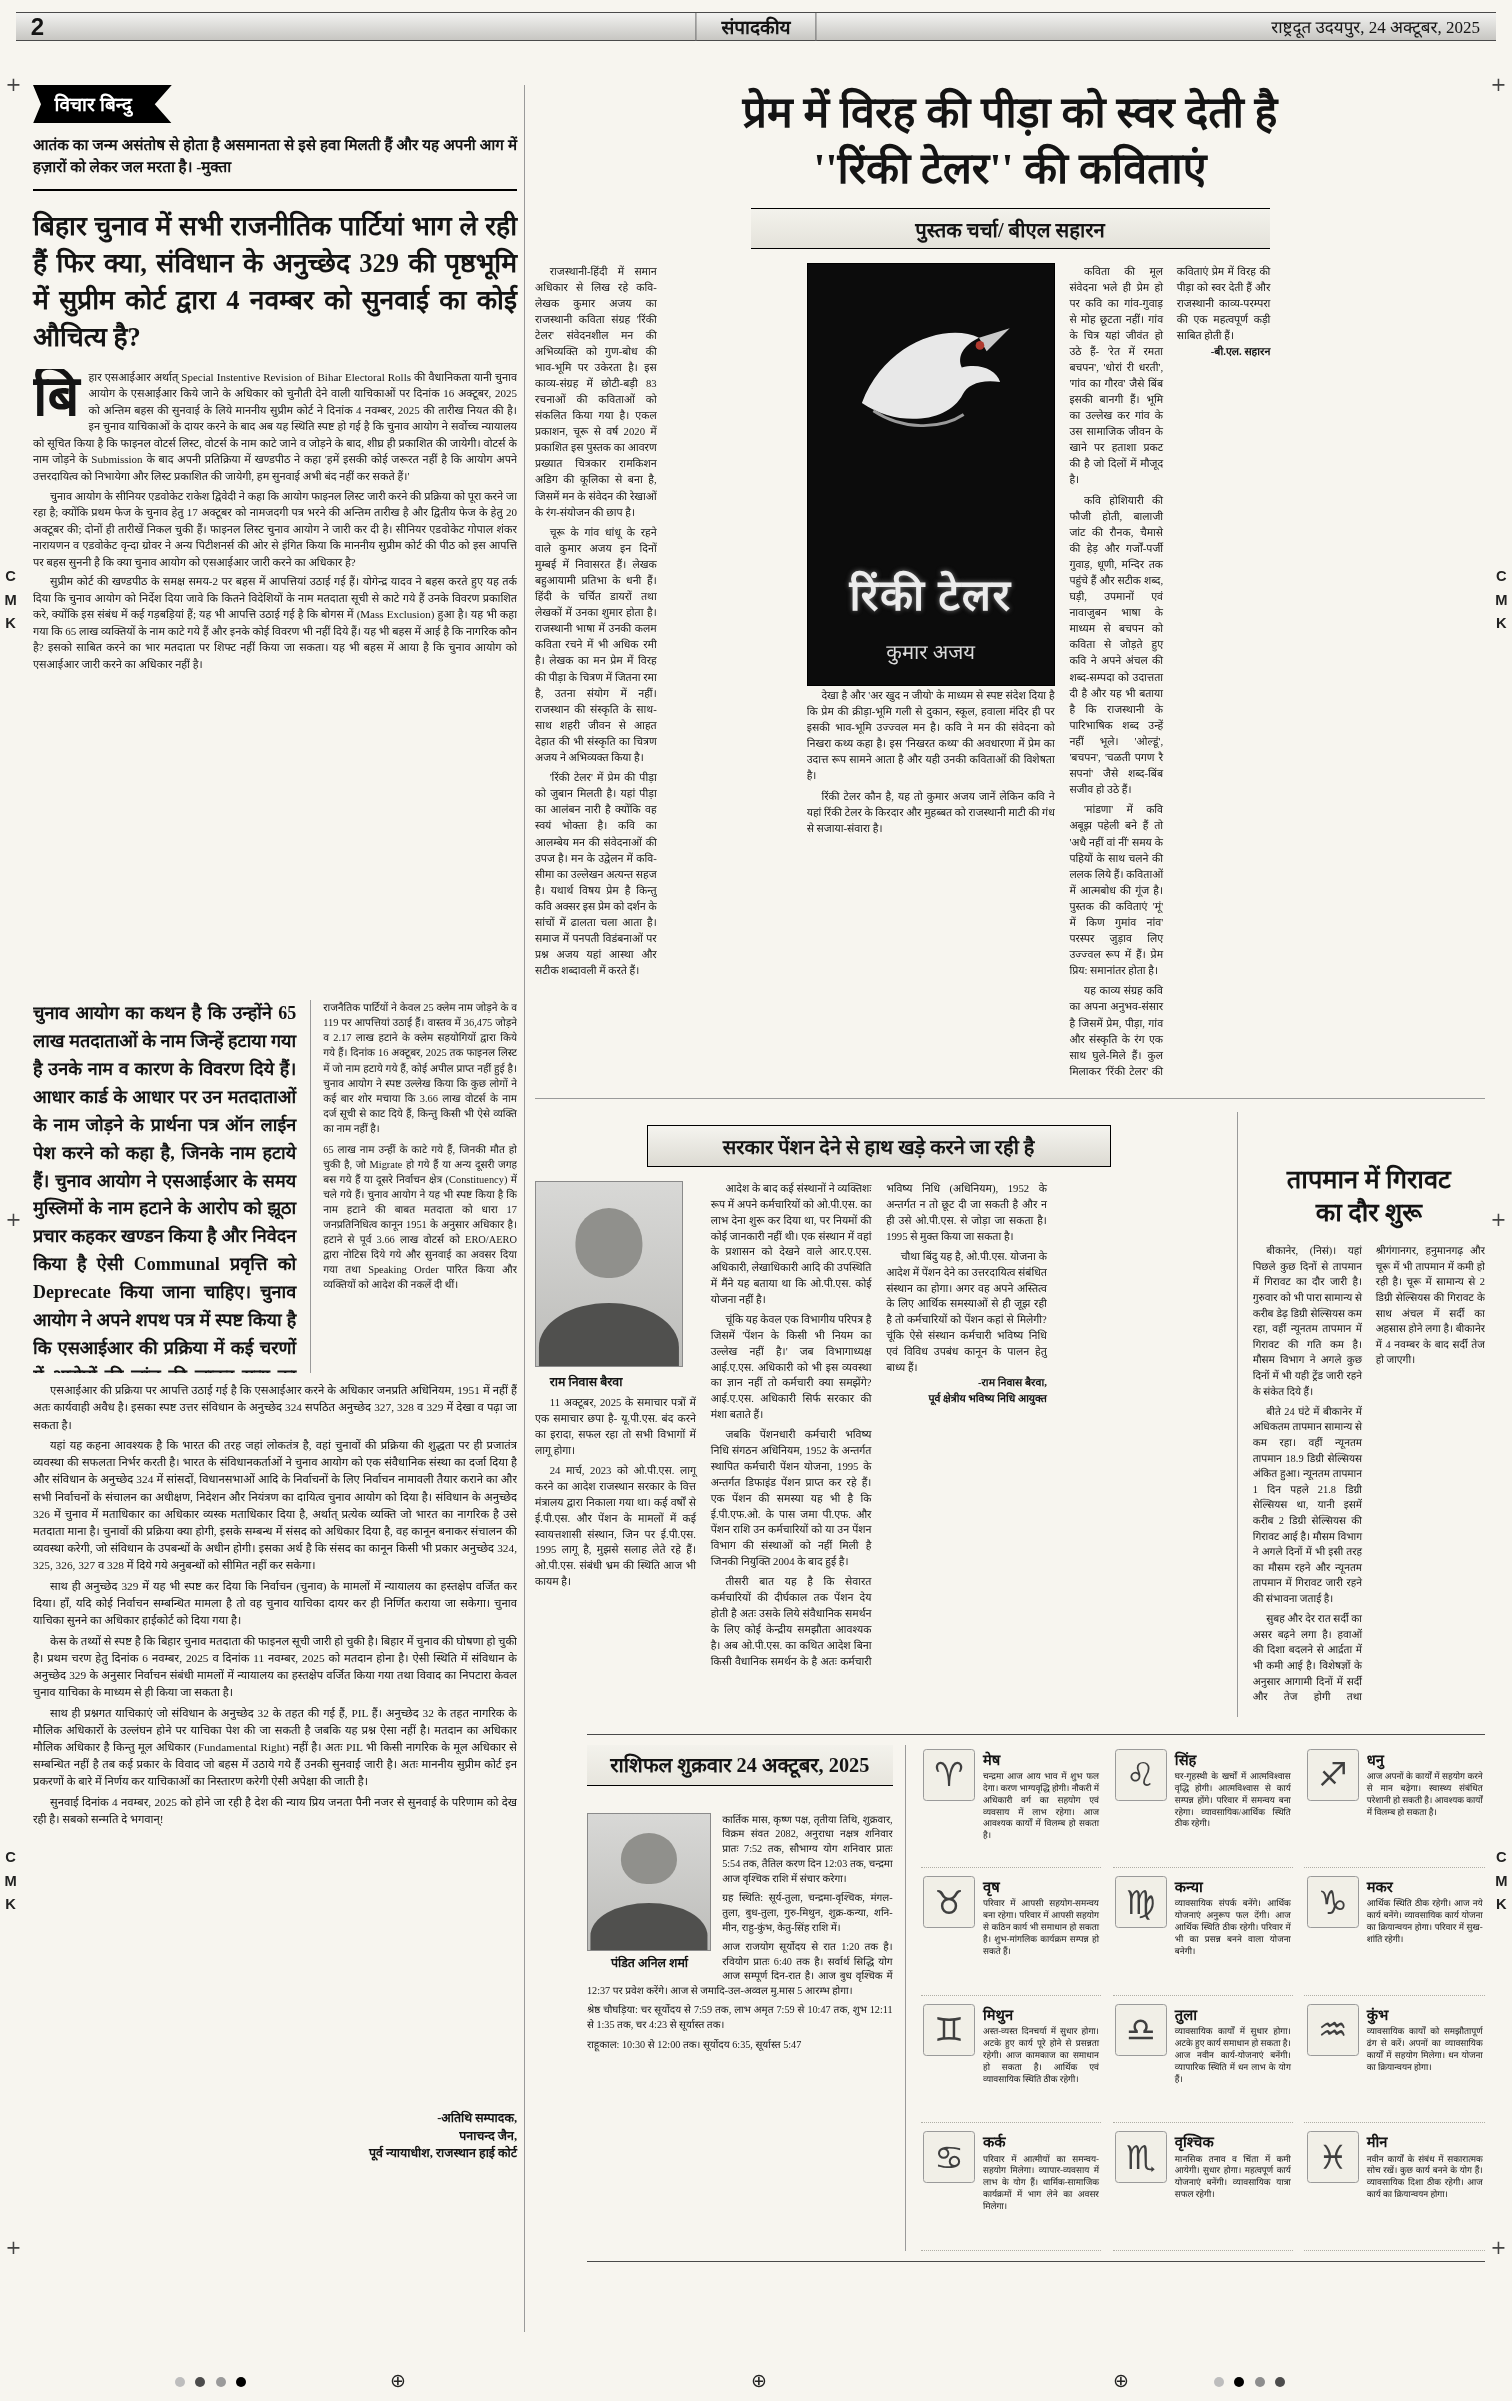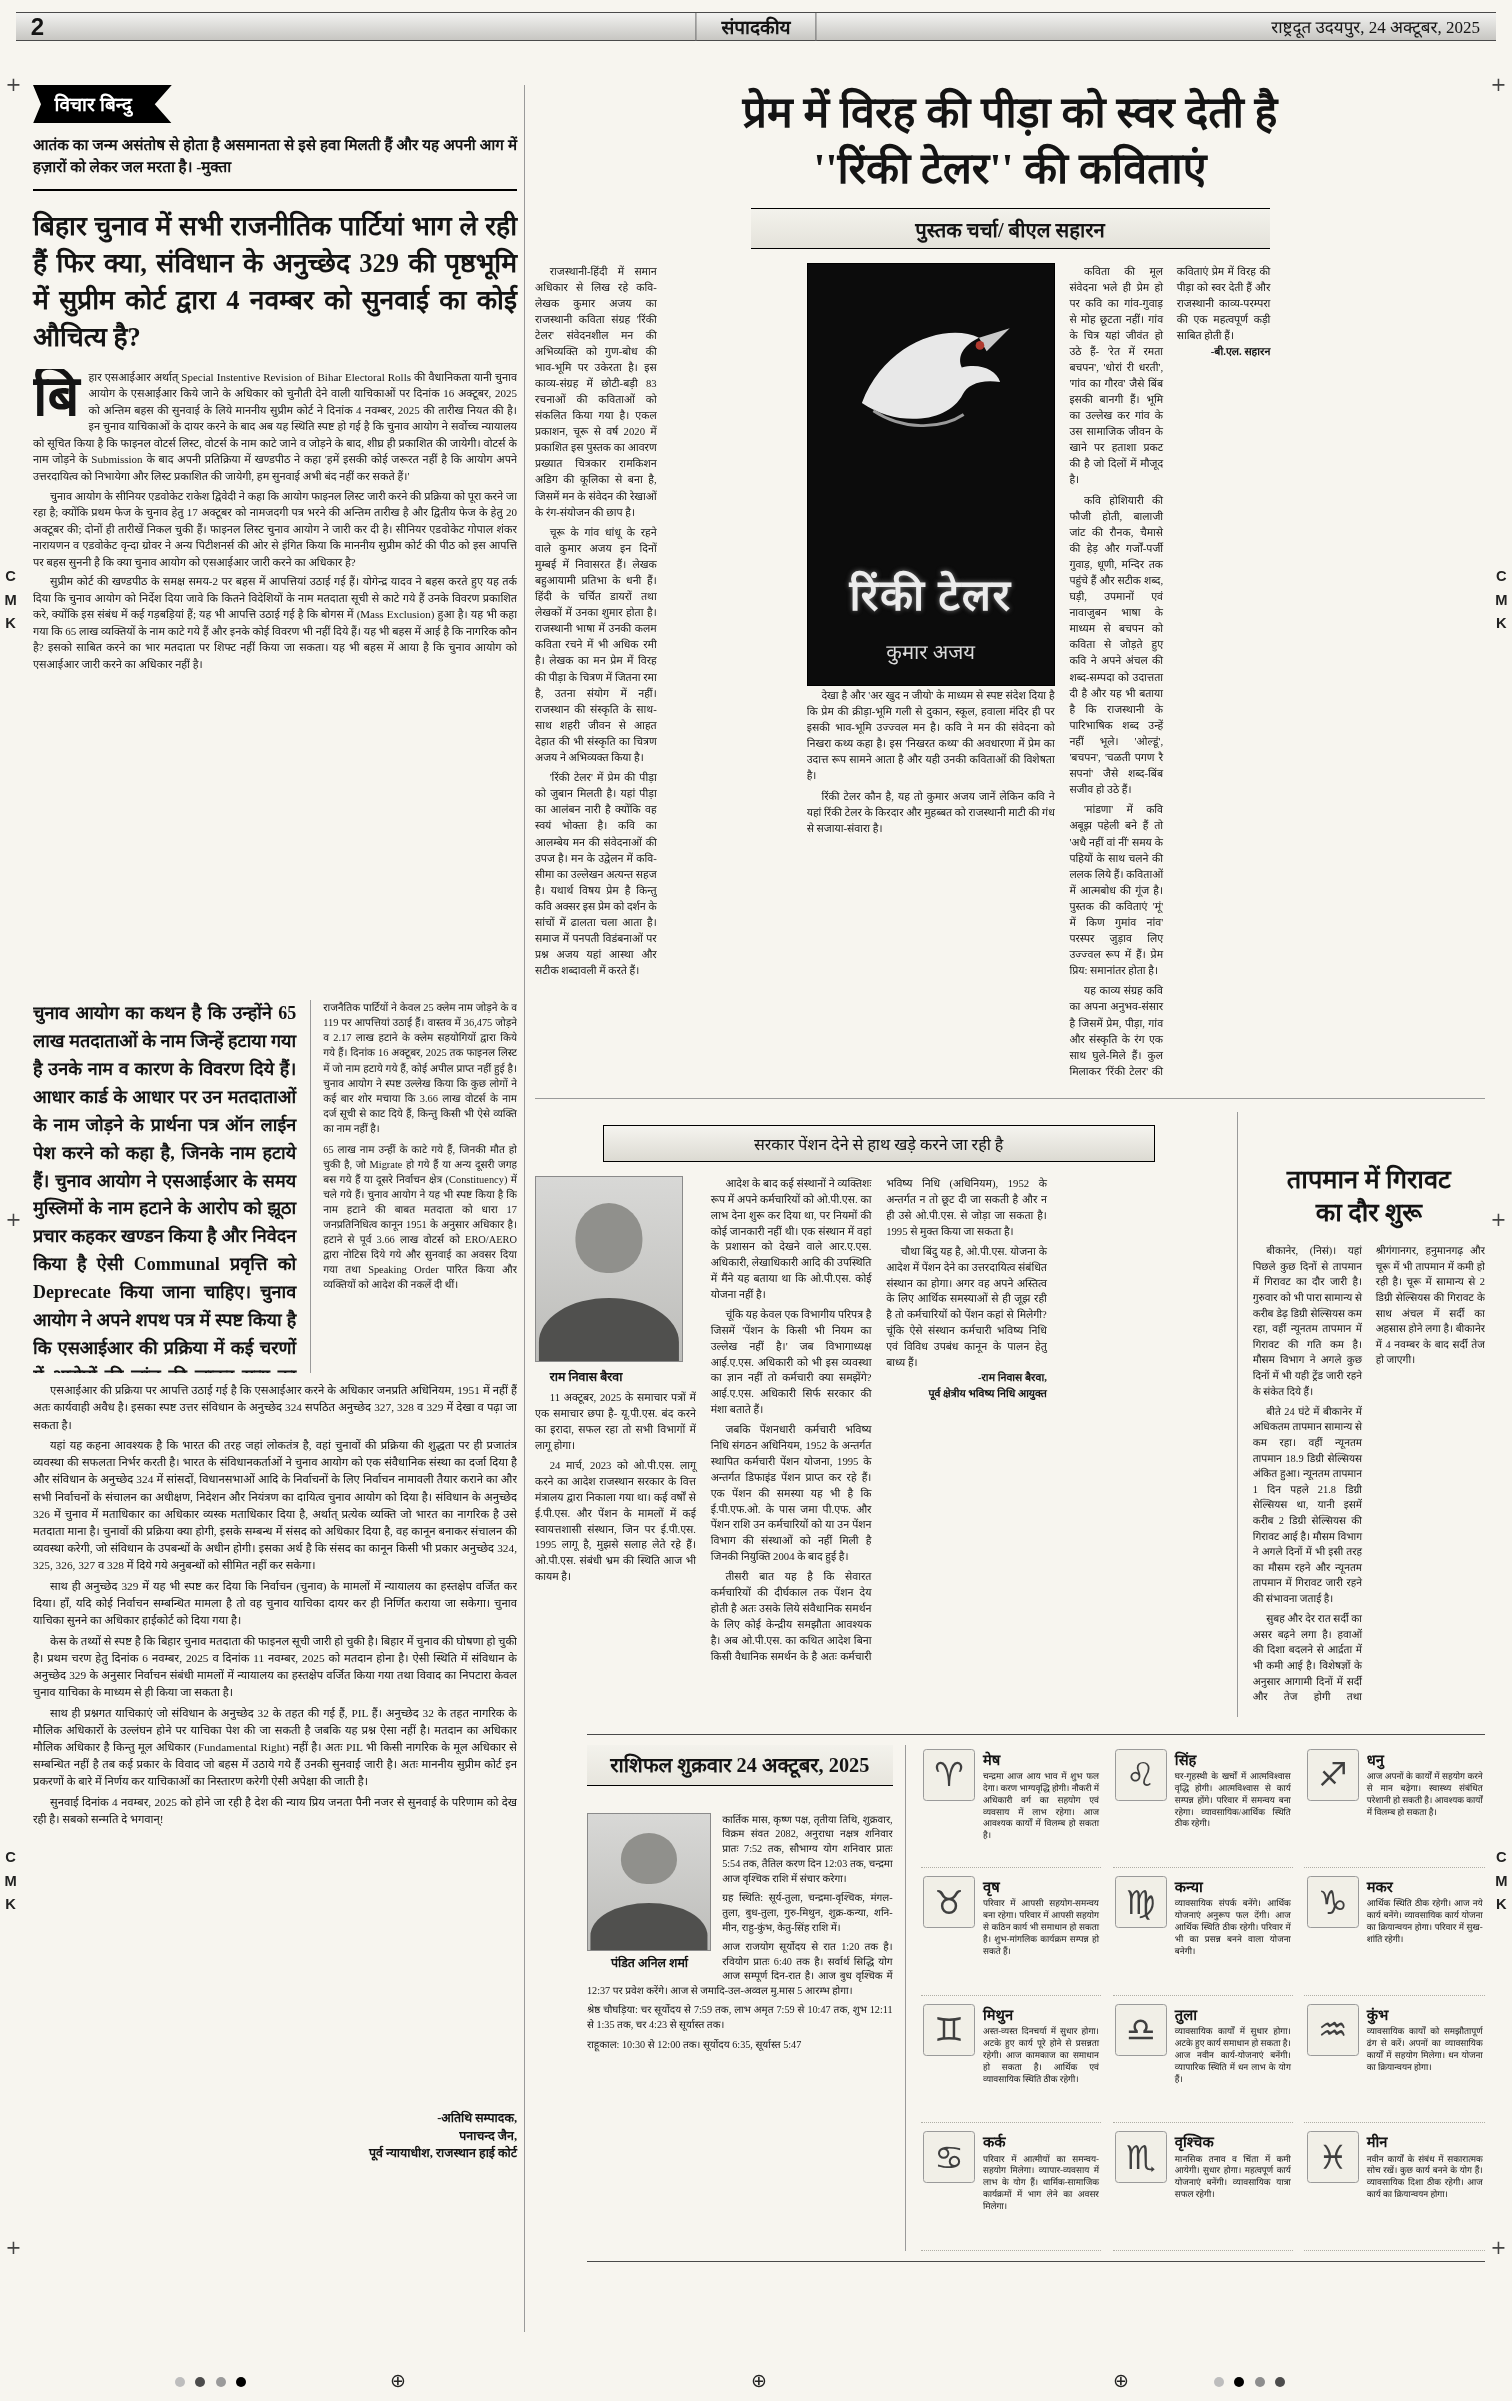--- a/index.html
+++ b/index.html
@@ -56,21 +56,21 @@
                  text-shadow:0 0 5.6px #777; z-index:1; }
   .cover-author { font-size:20.3px; color:#dcdcdc; margin-top:9px; z-index:1; }
   .rv-mid-text { flex:1; overflow:hidden; }
   .rv-right { flex:1; column-count:4; column-gap:13.6px; column-fill:auto; height:100%; }
   .review-sign { text-align:right; font-weight:bold; text-indent:0 !important; }
 
   
   .mid-row { display:flex; margin-top:16px; border-top:0.6px solid #9a9a9a; padding-top:13.6px; }
   .pension { width:703px; padding-right:14.7px; border-right:0.6px solid #9a9a9a; }
   .pension-headline { text-align:center; font-size:35px; font-weight:bold; line-height:1.35; }
-  .pension-subbar { margin:12.4px auto 13.6px; width:552px; text-align:center; font-size:16px; font-weight:normal;
+  .pension-subbar { margin:12.4px auto 13.6px; width:464px; text-align:center; font-size:20px; font-weight:bold;
                     border:1.1px solid #000; padding:6.8px 0; background:linear-gradient(#f5f4ef,#dcdad2); }
   .pension-body { display:flex; gap:14.7px; height:497px; overflow:hidden; font-size:10.7px; line-height:1.48; text-align:justify; }
   .pension-body p { margin-bottom:4.5px; text-indent:14.7px; }
   .pn-first { width:161px; }
   .portrait { background:linear-gradient(#d8d8d6,#bdbdba); border:0.6px solid #8a8a8a; position:relative; overflow:hidden; }
   .portrait::before { content:""; position:absolute; left:50%; top:14%; width:46%; height:38%;
                       transform:translateX(-50%); background:#90908c; border-radius:50% 50% 46% 46%; }
   .portrait::after { content:""; position:absolute; left:50%; bottom:-14%; width:96%; height:48%;
                      transform:translateX(-50%); background:#50504e; border-radius:50% 50% 0 0; }
   .author-photo { width:148px; height:186px; margin-bottom:5.6px; }

